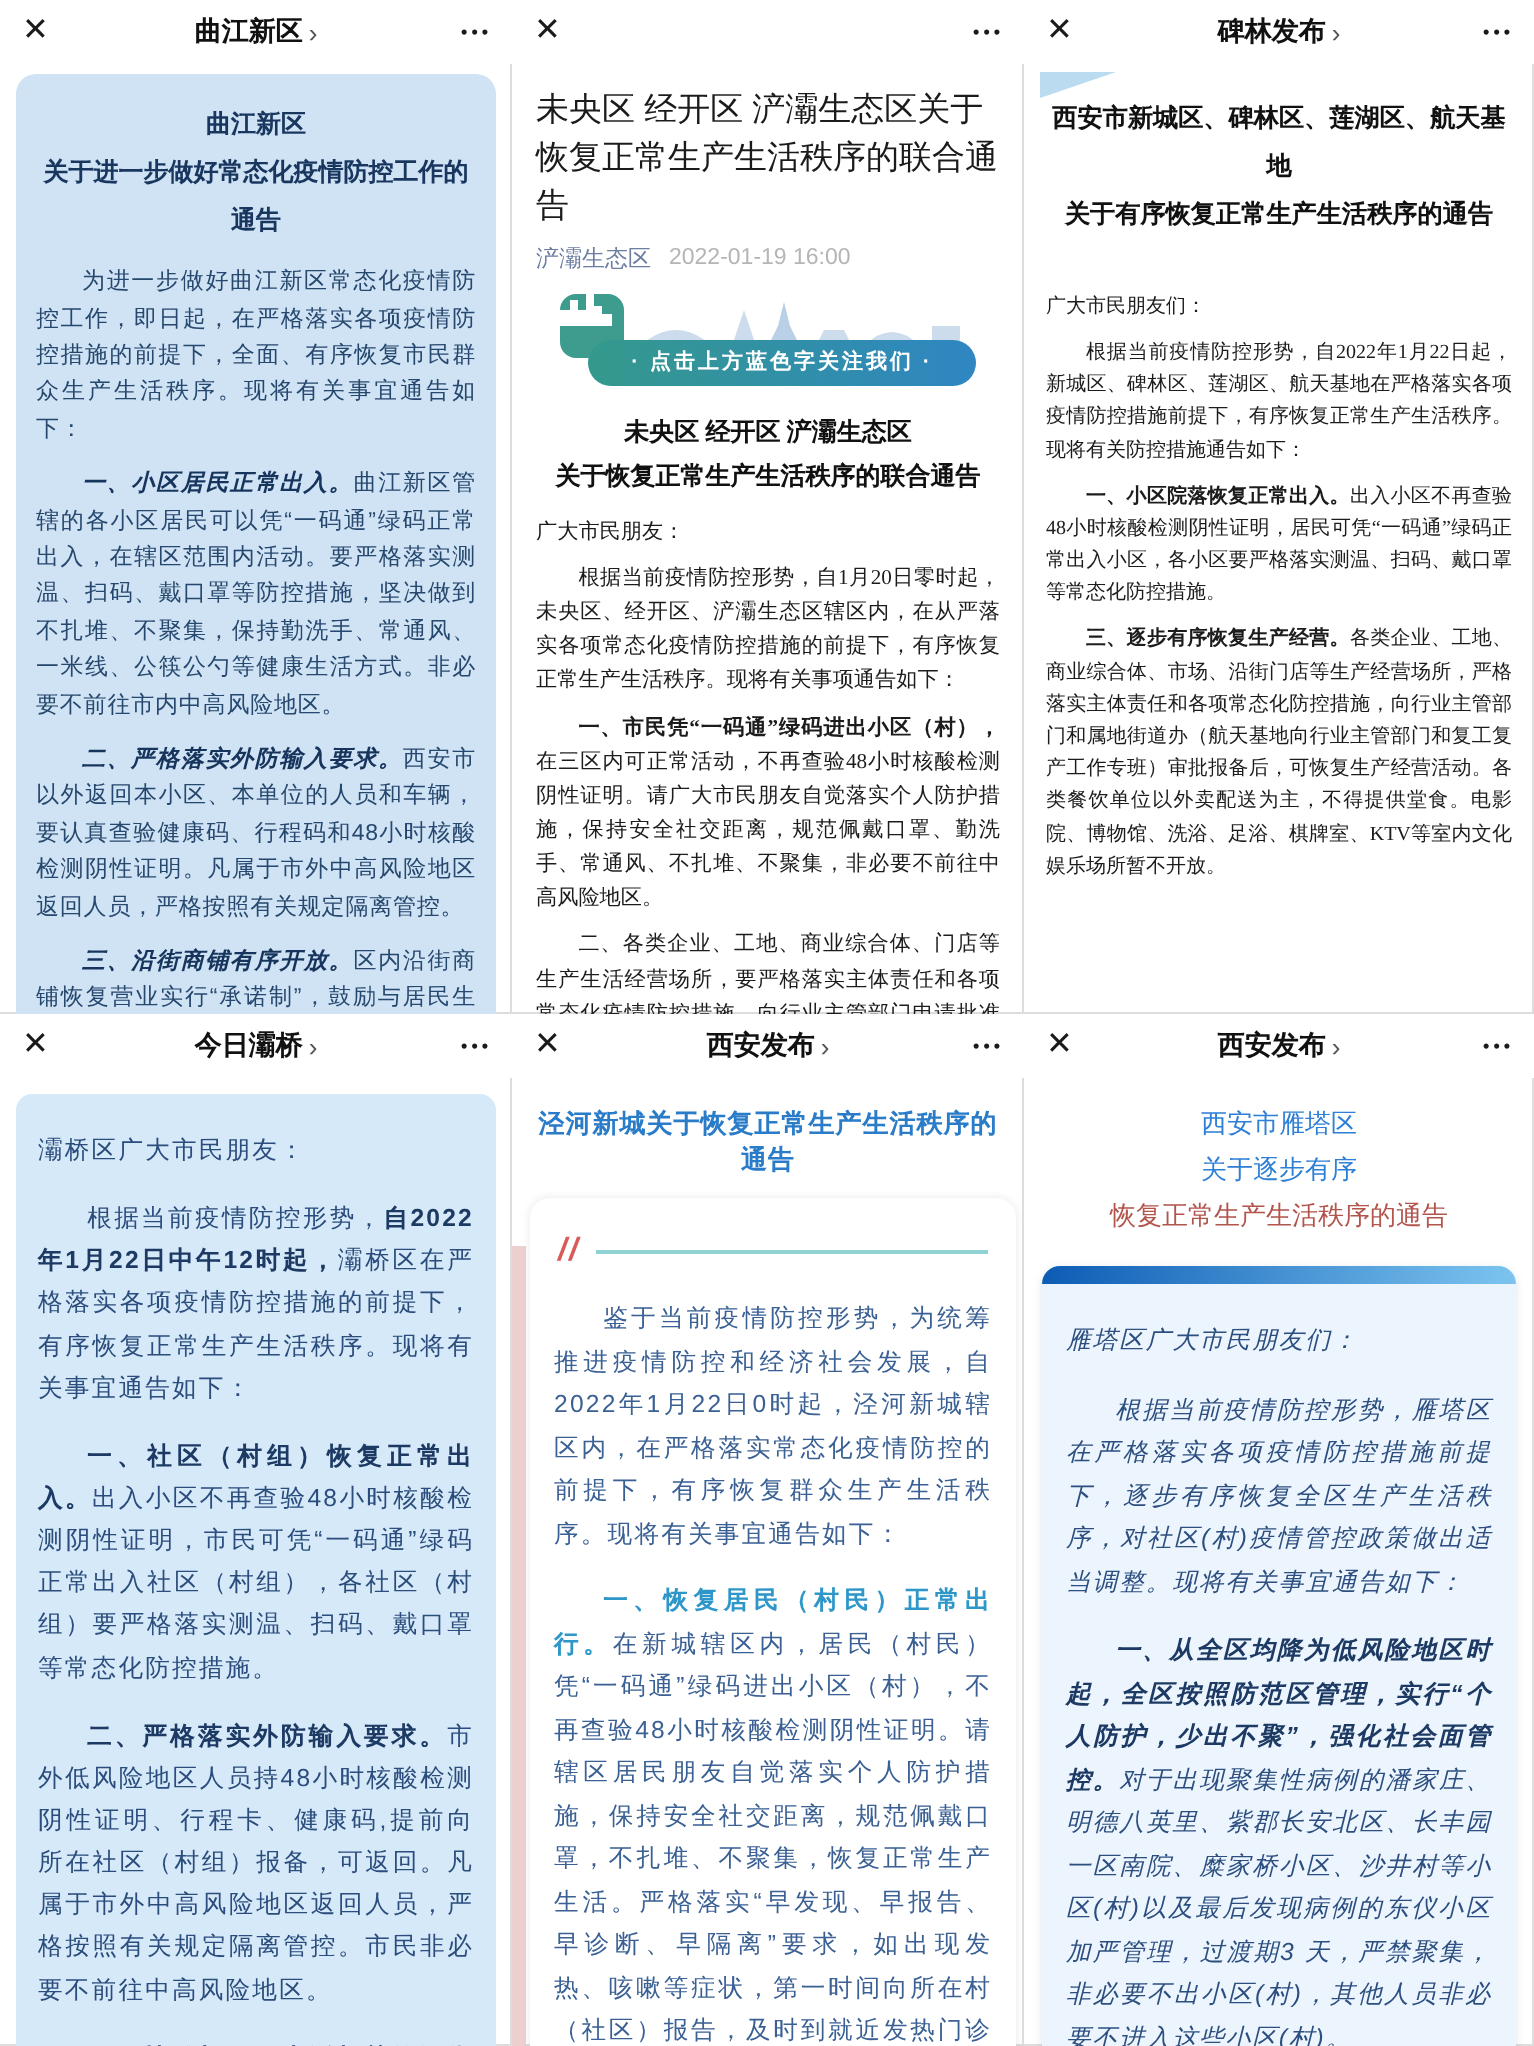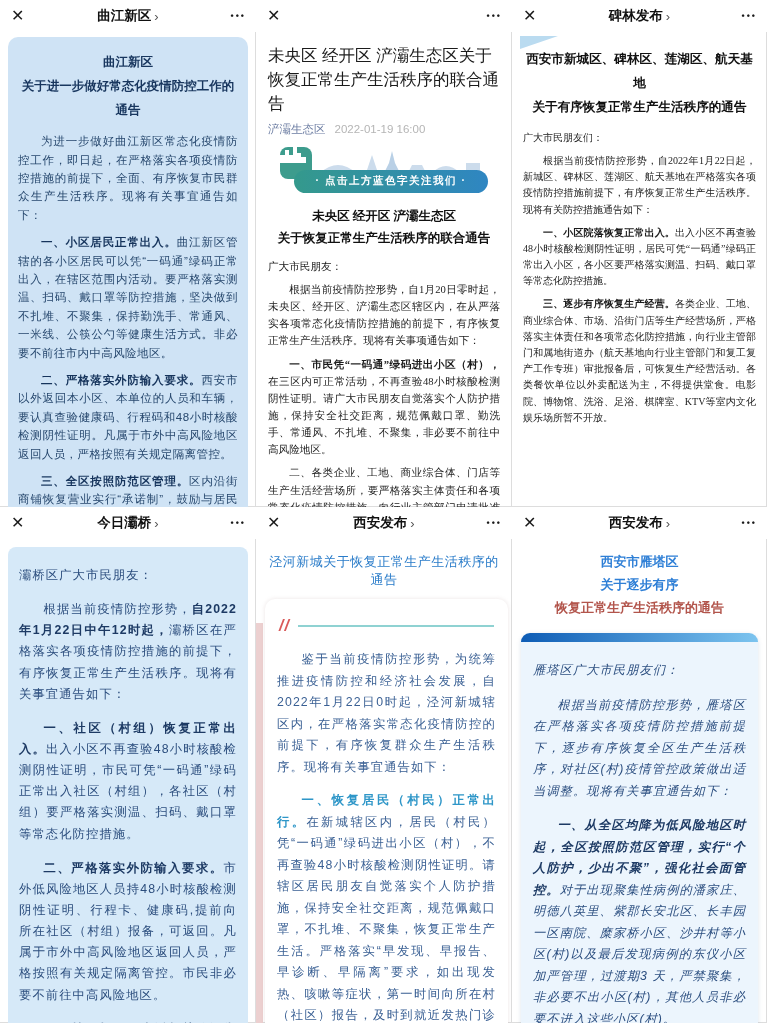--- a/index.html
+++ b/index.html
@@ -9,55 +9,55 @@
   
   .wxh{height:32px;position:relative;display:flex;align-items:center;background:#fff;}
   .wxh .x{position:absolute;left:11px;font-size:16px;color:#1a1a1a;line-height:1;}
   .wxh .ttl{margin:0 auto;font-size:13.5px;font-weight:bold;color:#111;display:flex;align-items:center;gap:3px;}
   .wxh .chev{font-weight:normal;color:#555;font-size:13px;}
   .wxh .more{position:absolute;right:10px;letter-spacing:2px;color:#1a1a1a;font-weight:bold;font-size:9px;}
   
   .bluecard{margin:5px 8px 0 8px;background:#cfe3f5;border-radius:10px;padding:12px 10px;min-height:480px;}
   .bluecard h2{margin:2px 0 10px;text-align:center;font-size:12.5px;line-height:1.9;color:#18365e;}
   .bluecard p{margin:9px 0;font-size:11.5px;line-height:1.6;color:#27486e;text-indent:2em;text-align:justify;letter-spacing:0.4px;}
-  .bluecard p b{color:#16345c;}
+  .bluecard p b{color:#16345c;font-style:italic;}
   .card4{margin:8px 8px 0 8px;background:#d6e9f8;border-radius:8px;padding:16px 11px;min-height:470px;}
   .card4 p{margin:13px 0;font-size:12.3px;line-height:1.72;color:#2b4d7d;text-indent:2em;text-align:justify;letter-spacing:1.1px;}
   .card4 .sal{text-indent:0;margin-top:2px;}
   .card4 p b{color:#1d3a64;}
   
   .art{padding:0 12px;}
   .art h1{margin:12px 0 6px;font-size:16.5px;line-height:1.45;color:#1b1b1b;font-weight:normal;}
   .meta{display:flex;gap:9px;align-items:center;font-size:11.5px;margin:2px 0 8px;}
   .meta .src{color:#6d7ea3;text-align:center;}
   .meta .dt{color:#b5b5b5;}
   .banner{position:relative;width:208px;height:50px;margin:4px auto 10px;}
   .banner svg{position:absolute;left:0;top:0;}
   .banner .pill{position:absolute;left:14px;right:0;bottom:2px;height:23px;border-radius:12px;background:linear-gradient(90deg,#34998c,#2f86c2);display:flex;align-items:center;justify-content:center;color:#fff;font-size:10.5px;font-weight:bold;letter-spacing:1.5px;}
   .banner .sq{position:absolute;left:0;top:2px;width:32px;height:32px;border-radius:8px;background:#3d9c8d;display:flex;align-items:flex-end;justify-content:center;overflow:hidden;}
   .serifbody{font-family:"Liberation Serif","DejaVu Serif",serif;}
   .serifbody h3{margin:4px 0 8px;text-align:center;font-size:12.5px;line-height:1.8;color:#111;}
   .serifbody p{margin:6px 0;font-size:10.6px;line-height:1.62;color:#1c1c1c;text-indent:2em;text-align:justify;}
   .serifbody .sal{text-indent:0;}
   
   .p3body{padding:0 11px;position:relative;}
-  .p3body h3{margin:16px 0 10px;font-size:12.6px;line-height:1.9;}
+  .p3body h3{margin:16px 0 26px;font-size:12.6px;line-height:1.9;}
   .p3body p{font-size:10px;line-height:1.62;margin:7px 0;}
   
-  .p5t{margin:14px 8px 10px;text-align:center;font-size:13px;font-weight:normal;color:#2a7cc9;letter-spacing:0.5px;}
+  .p5t{margin:14px 8px 10px;text-align:center;font-size:13px;font-weight:bold;color:#2a7cc9;letter-spacing:0.5px;}
   .p5wrap{position:relative;min-height:440px;}
   .pinkstrip{position:absolute;left:0;top:24px;bottom:0;width:7px;background:#ecd0d0;}
   .card5{position:relative;margin:0 4px 0 9px;background:#fff;border-radius:10px 10px 0 0;padding:12px 12px 4px;box-shadow:0 0 4px rgba(150,110,110,0.18);}
   .slashrow{display:flex;align-items:center;gap:8px;margin:6px 2px 14px;}
   .slash{color:#d95a5a;font-weight:bold;font-size:16px;font-style:italic;letter-spacing:1px;}
   .tealline{flex:1;height:2px;background:#8fd2d2;}
   .card5 p{margin:12px 0;font-size:12.3px;line-height:1.75;color:#3a6094;text-indent:2em;text-align:justify;letter-spacing:1.1px;}
   .card5 p b.bluelead{color:#2e96c8;}
   
-  .p6t{margin:12px 8px 2px;text-align:center;font-size:13px;font-weight:bold;line-height:1.75;}
+  .p6t{margin:12px 8px 2px;text-align:center;font-size:13px;font-weight:normal;line-height:1.75;}
   .p6t .l12{color:#2e7fd6;display:block;}
   .p6t .l3{color:#b2554c;display:block;}
   .card6{margin:14px 9px 0;border-radius:9px;overflow:hidden;min-height:380px;background:#ecf5fd;box-shadow:0 1px 4px rgba(120,150,180,.25);}
   .ribbon{height:9px;background:linear-gradient(90deg,#0d5cb5,#7cc4ef);}
   .card6in{padding:16px 12px;}
   .card6in p{margin:13px 0;font-size:12.3px;line-height:1.75;color:#2c4f80;text-indent:2em;text-align:justify;letter-spacing:1px;font-style:italic;}
   .card6in .sal{text-indent:0;margin-top:2px;}
   .card6in p b{color:#1d3a64;}
 </style>
 </head>
@@ -72,21 +72,21 @@
           <span>曲江新区</span>
           <span class="chev">›</span>
         </span>
       <span class="more">•••</span>
     </div>
     <div class="bluecard">
       <h2><span>曲江新区</span><br><span>关于进一步做好常态化疫情防控工作的通告</span></h2>
       <p><span>为进一步做好曲江新区常态化疫情防控工作，即日起，在严格落实各项疫情防控措施的前提下，全面、有序恢复市民群众生产生活秩序。现将有关事宜通告如下：</span></p>
       <p><b>一、小区居民正常出入。</b><span>曲江新区管辖的各小区居民可以凭“一码通”绿码正常出入，在辖区范围内活动。要严格落实测温、扫码、戴口罩等防控措施，坚决做到不扎堆、不聚集，保持勤洗手、常通风、一米线、公筷公勺等健康生活方式。非必要不前往市内中高风险地区。</span></p>
       <p><b>二、严格落实外防输入要求。</b><span>西安市以外返回本小区、本单位的人员和车辆，要认真查验健康码、行程码和48小时核酸检测阴性证明。凡属于市外中高风险地区返回人员，严格按照有关规定隔离管控。</span></p>
-      <p><b>三、全区按照防范区管理。</b><span>区内沿街商铺恢复营业实行“承诺制”，鼓励与居民生活相关的沿街商铺，以书面承诺的方式严格落实疫情防控措施，加快恢复营业。果蔬店、便利店等在规范经营的情况下，可有序出店经营。各类餐饮单位以</span></p>
+      <p><b>三、沿街商铺有序开放。</b><span>区内沿街商铺恢复营业实行“承诺制”，鼓励与居民生活相关的沿街商铺，以书面承诺的方式严格落实疫情防控措施，加快恢复营业。果蔬店、便利店等在规范经营的情况下，可有序出店经营。各类餐饮单位以</span></p>
     </div>
   </div>
 
   <div class="panel">
     <div class="wxh">
       <span class="x">✕</span>
       <span class="more">•••</span>
     </div>
     <div class="art">
       <h1>未央区 经开区 浐灞生态区关于恢复正常生产生活秩序的联合通告</h1>

